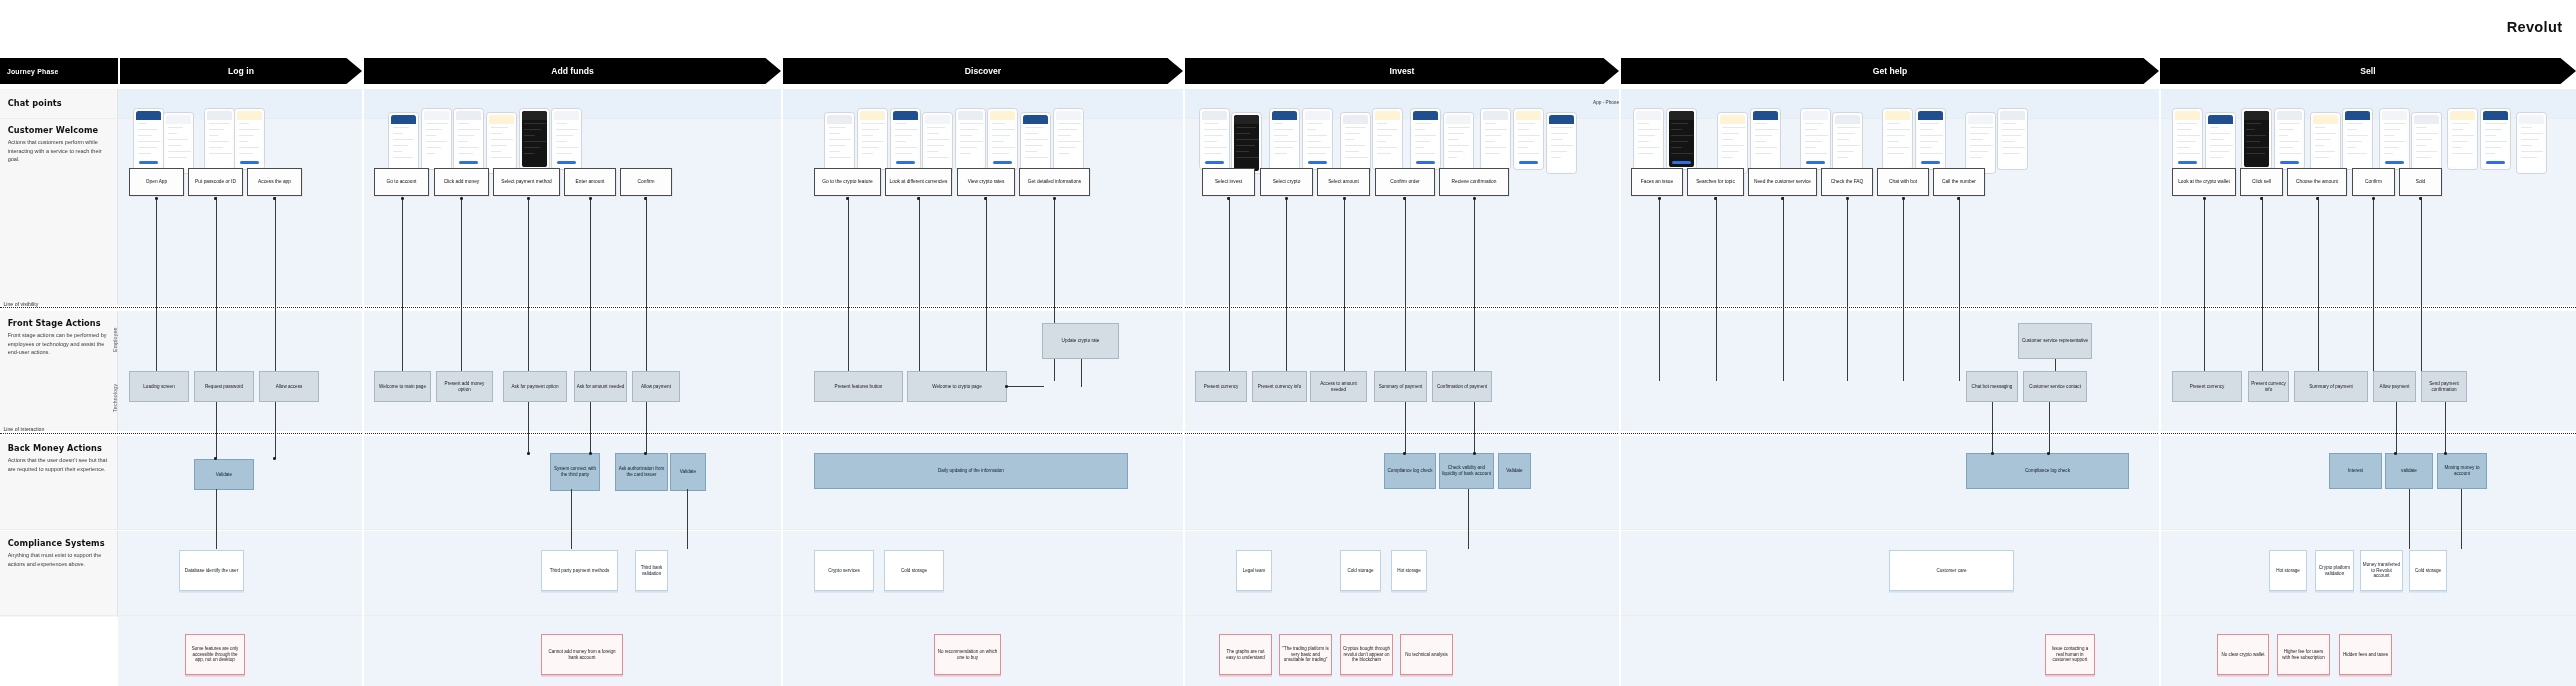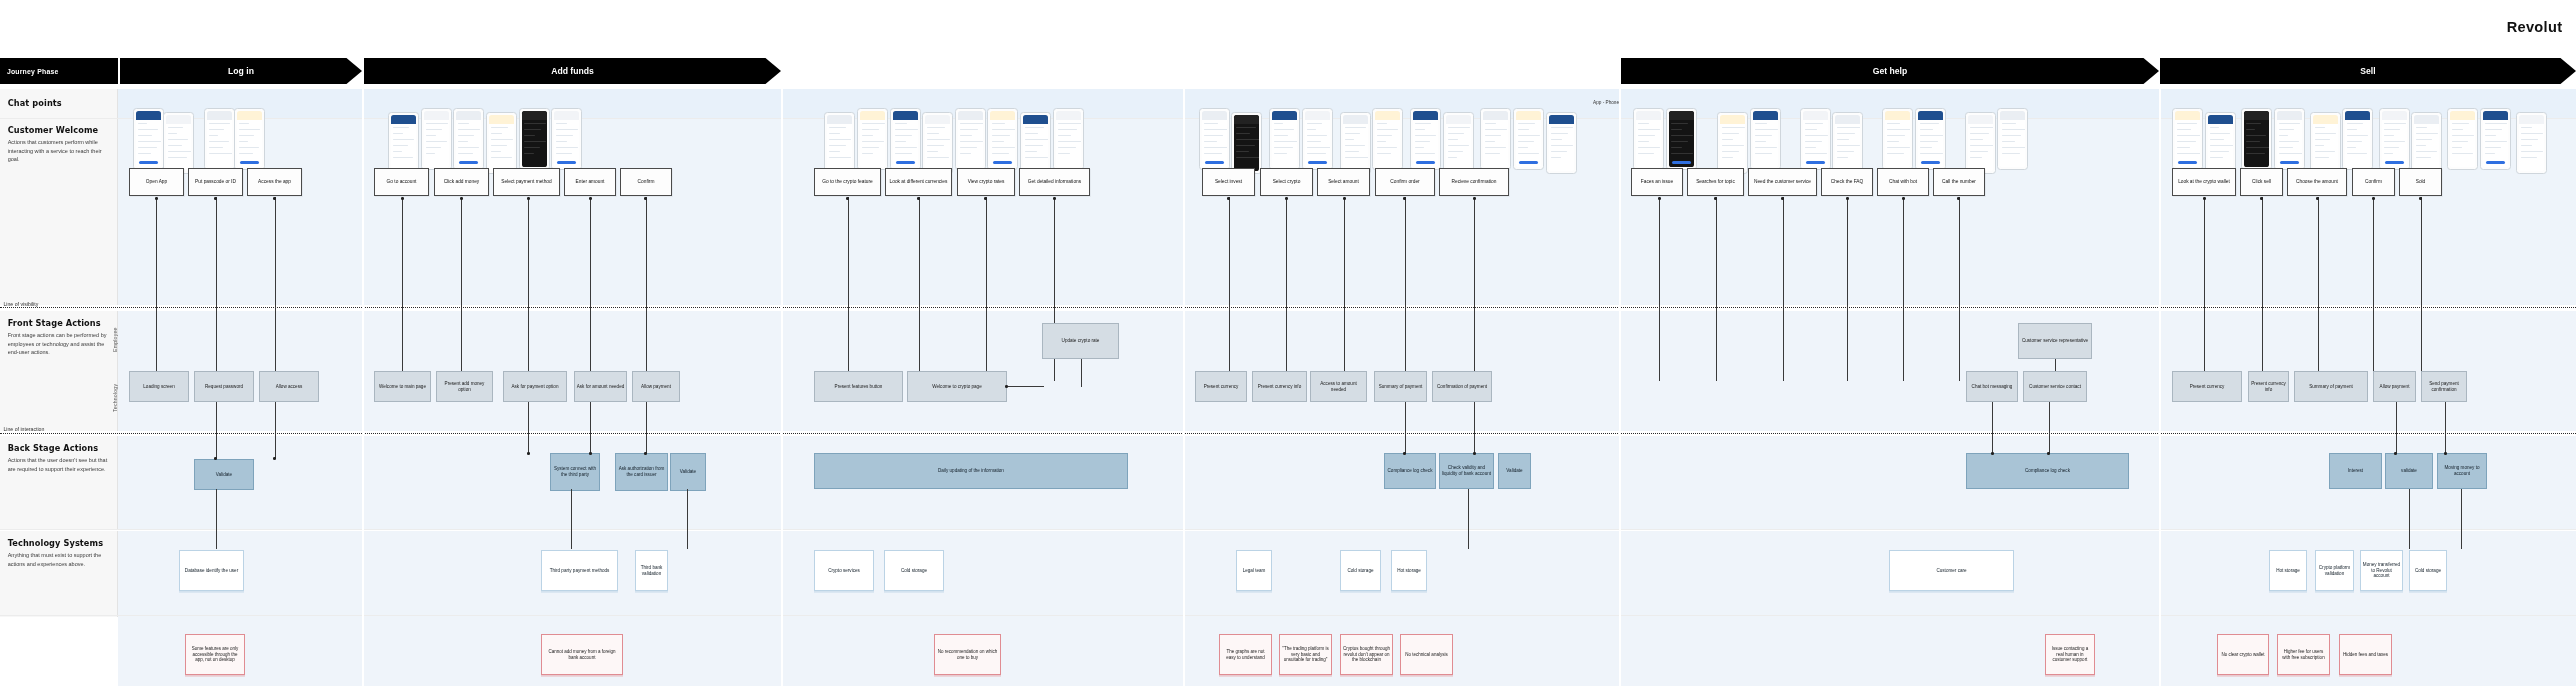--- a/index.html
+++ b/index.html
@@ -95,41 +95,43 @@
   <div class="band lightblue" style="top:118px;left:118px;width:2458px;height:187px;"></div>
   <div class="band paleblue" style="top:311px;left:118px;width:2458px;height:120px;"></div>
   <div class="band paleblue" style="top:436px;left:118px;width:2458px;height:94px;"></div>
   <div class="band paleblue" style="top:531px;left:118px;width:2458px;height:86px;"></div>
   <div class="band paleblue" style="top:617px;left:118px;width:2458px;height:70px;"></div>
 
   <div class="phasebar">
     <div class="phase-label">Journey Phase</div>
     <div class="phase" style="left:120px;width:242px;">Log in</div>
     <div class="phase" style="left:364px;width:417px;">Add funds</div>
+    <div class="phase" style="left:783px;width:400px;">Discover</div>
+    <div class="phase" style="left:1185px;width:434px;">Invest</div>
     <div class="phase" style="left:1621px;width:538px;">Get help</div>
     <div class="phase" style="left:2160px;width:416px;">Sell</div>
   </div>
 
   <div class="rowlabel tp" style="top:89px;height:29px;">
     <h3>Chat points</h3>
   </div>
   <div class="rowlabel" style="top:118px;height:187px;">
     <h3>Customer Welcome</h3>
     <p>Actions that customers perform while interacting with a service to reach their goal.</p>
   </div>
   <div class="rowlabel" style="top:311px;height:120px;">
     <h3>Front Stage Actions</h3>
     <p>Front stage actions can be performed by employees or technology and assist the end-user actions.</p>
   </div>
   <div class="rowlabel" style="top:436px;height:94px;">
-    <h3>Back Stage Actions</h3>
+    <h3>Back Money Actions</h3>
     <p>Actions that the user doesn't see but that are required to support their experience.</p>
   </div>
   <div class="rowlabel" style="top:531px;height:86px;">
-    <h3>Technology Systems</h3>
+    <h3>Compliance Systems</h3>
     <p>Anything that must exist to support the actions and experiences above.</p>
   </div>
 
   <div class="hline" style="top:118px;"></div>
   <div class="hline" style="top:529px;"></div>
   <div class="hline" style="top:615px;"></div>
 
   <div class="dashline" style="top:307px;"></div>
   <div class="linecap" style="top:301px;">Line of visibility</div>
   <div class="dashline" style="top:433px;"></div>

